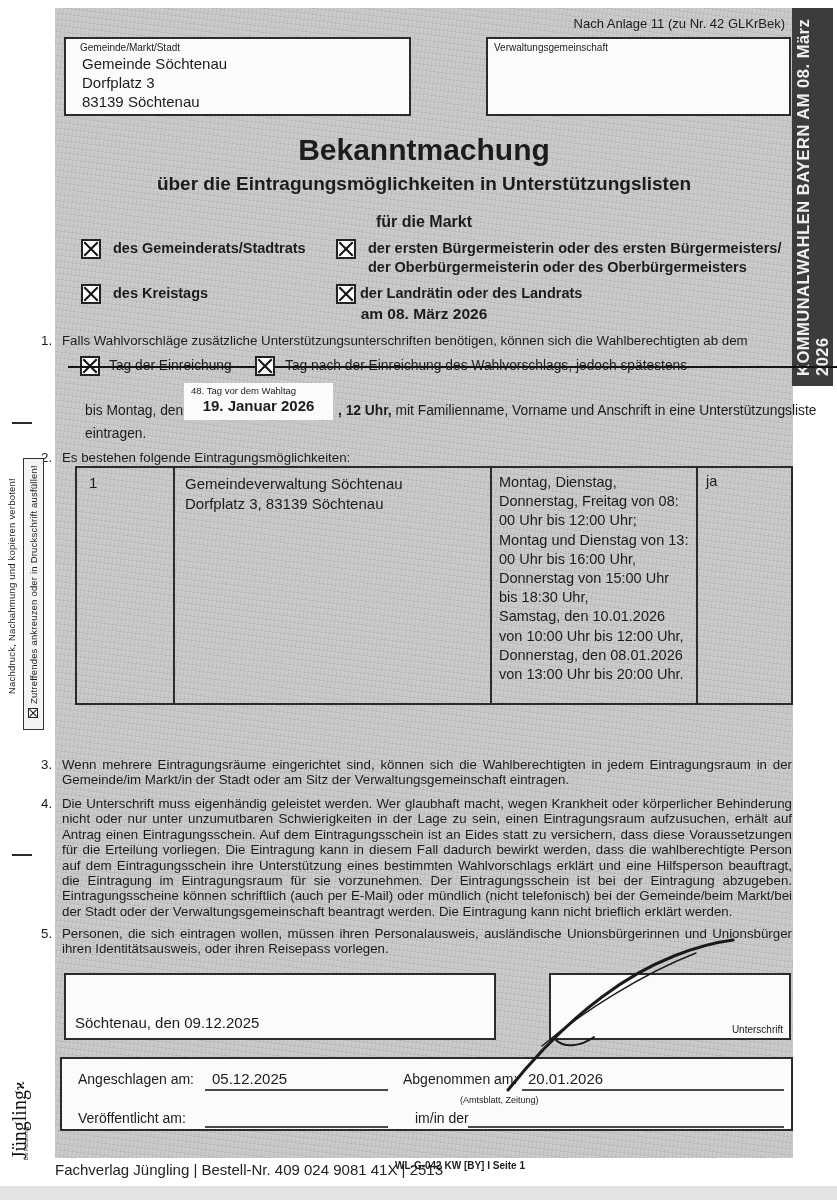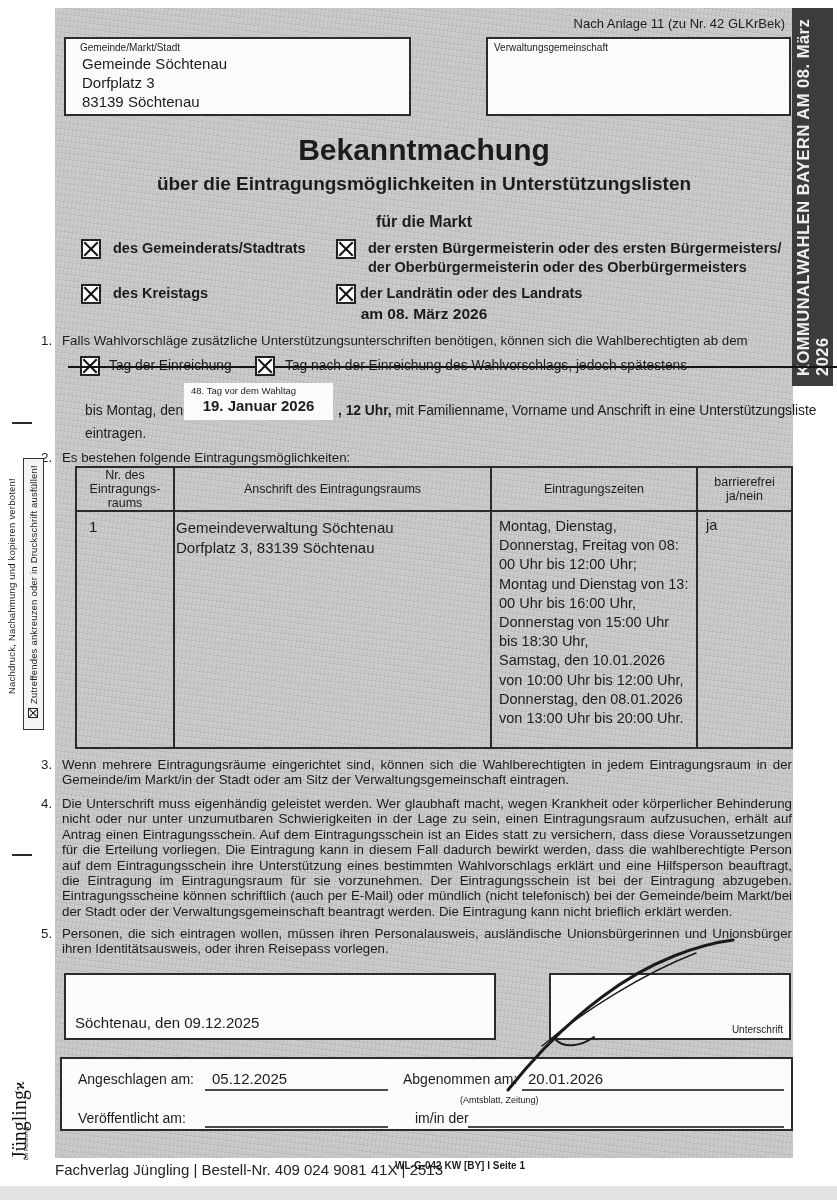--- a/index.html
+++ b/index.html
@@ -52,21 +52,21 @@
   table.entry {
     position:absolute; left:75px; top:466px; width:716px;
     border-collapse:collapse; table-layout:fixed;
   }
   table.entry th, table.entry td {
     border:2px solid #2b2b2b; vertical-align:top; font-weight:normal;
   }
   table.entry th { text-align:center; vertical-align:middle; font-size:12.5px; line-height:14px; height:40px; }
   th.small-h { font-size:9.5px; line-height:10.5px; white-space:pre-line; }
   td.c-nr { font-size:15px; padding:6px 0 0 12px; height:237px; }
-  td.c-an { font-size:15px; line-height:20px; padding:6px 0 0 1px; white-space:pre-line; }
+  td.c-an { font-size:15px; line-height:20px; padding:6px 0 0 10px; white-space:pre-line; }
   td.c-ze { font-size:14.5px; line-height:19.2px; padding:5px 4px 0 7px; white-space:pre-line; }
   td.c-ba { font-size:14.5px; padding:5px 0 0 8px; }
   .datum-box { left:64px; top:973px; width:432px; height:67px; }
   .sig-box { left:549px; top:973px; width:242px; height:67px; }
   .post-box { left:60px; top:1057px; width:733px; height:74px; }
   .post-label { font-size:14px; }
   .post-value { font-size:15px; }
   .uline { border-bottom:2px solid #4a4a4a; height:1px; }
   .vtext {
     writing-mode:vertical-rl; transform:rotate(180deg);
@@ -162,29 +162,20 @@
 <div class="abs plain" style="left:62px;top:450px;">Es bestehen folgende Eintragungsmöglichkeiten:</div>
 
 <table class="entry">
   <colgroup>
       <col style="width:98px">
       <col style="width:317px">
       <col style="width:206px">
       <col style="width:95px">
     </colgroup>
   <tbody>
-      <tr>
-    <th class="small-h">Nr. des
-Eintragungs-
-raums</th>
-    <th>Anschrift des Eintragungsraums</th>
-    <th>Eintragungszeiten</th>
-    <th class="small-h" style="font-size:12.5px;line-height:14px;">barrierefrei
-ja/nein</th>
-  </tr>
   <tr>
     <td class="c-nr">1</td>
     <td class="c-an">Gemeindeverwaltung Söchtenau
 Dorfplatz 3, 83139 Söchtenau</td>
     <td class="c-ze">Montag, Dienstag,
 Donnerstag, Freitag von 08:
 00 Uhr bis 12:00 Uhr;
 Montag und Dienstag von 13:
 00 Uhr bis 16:00 Uhr,
 Donnerstag von 15:00 Uhr

